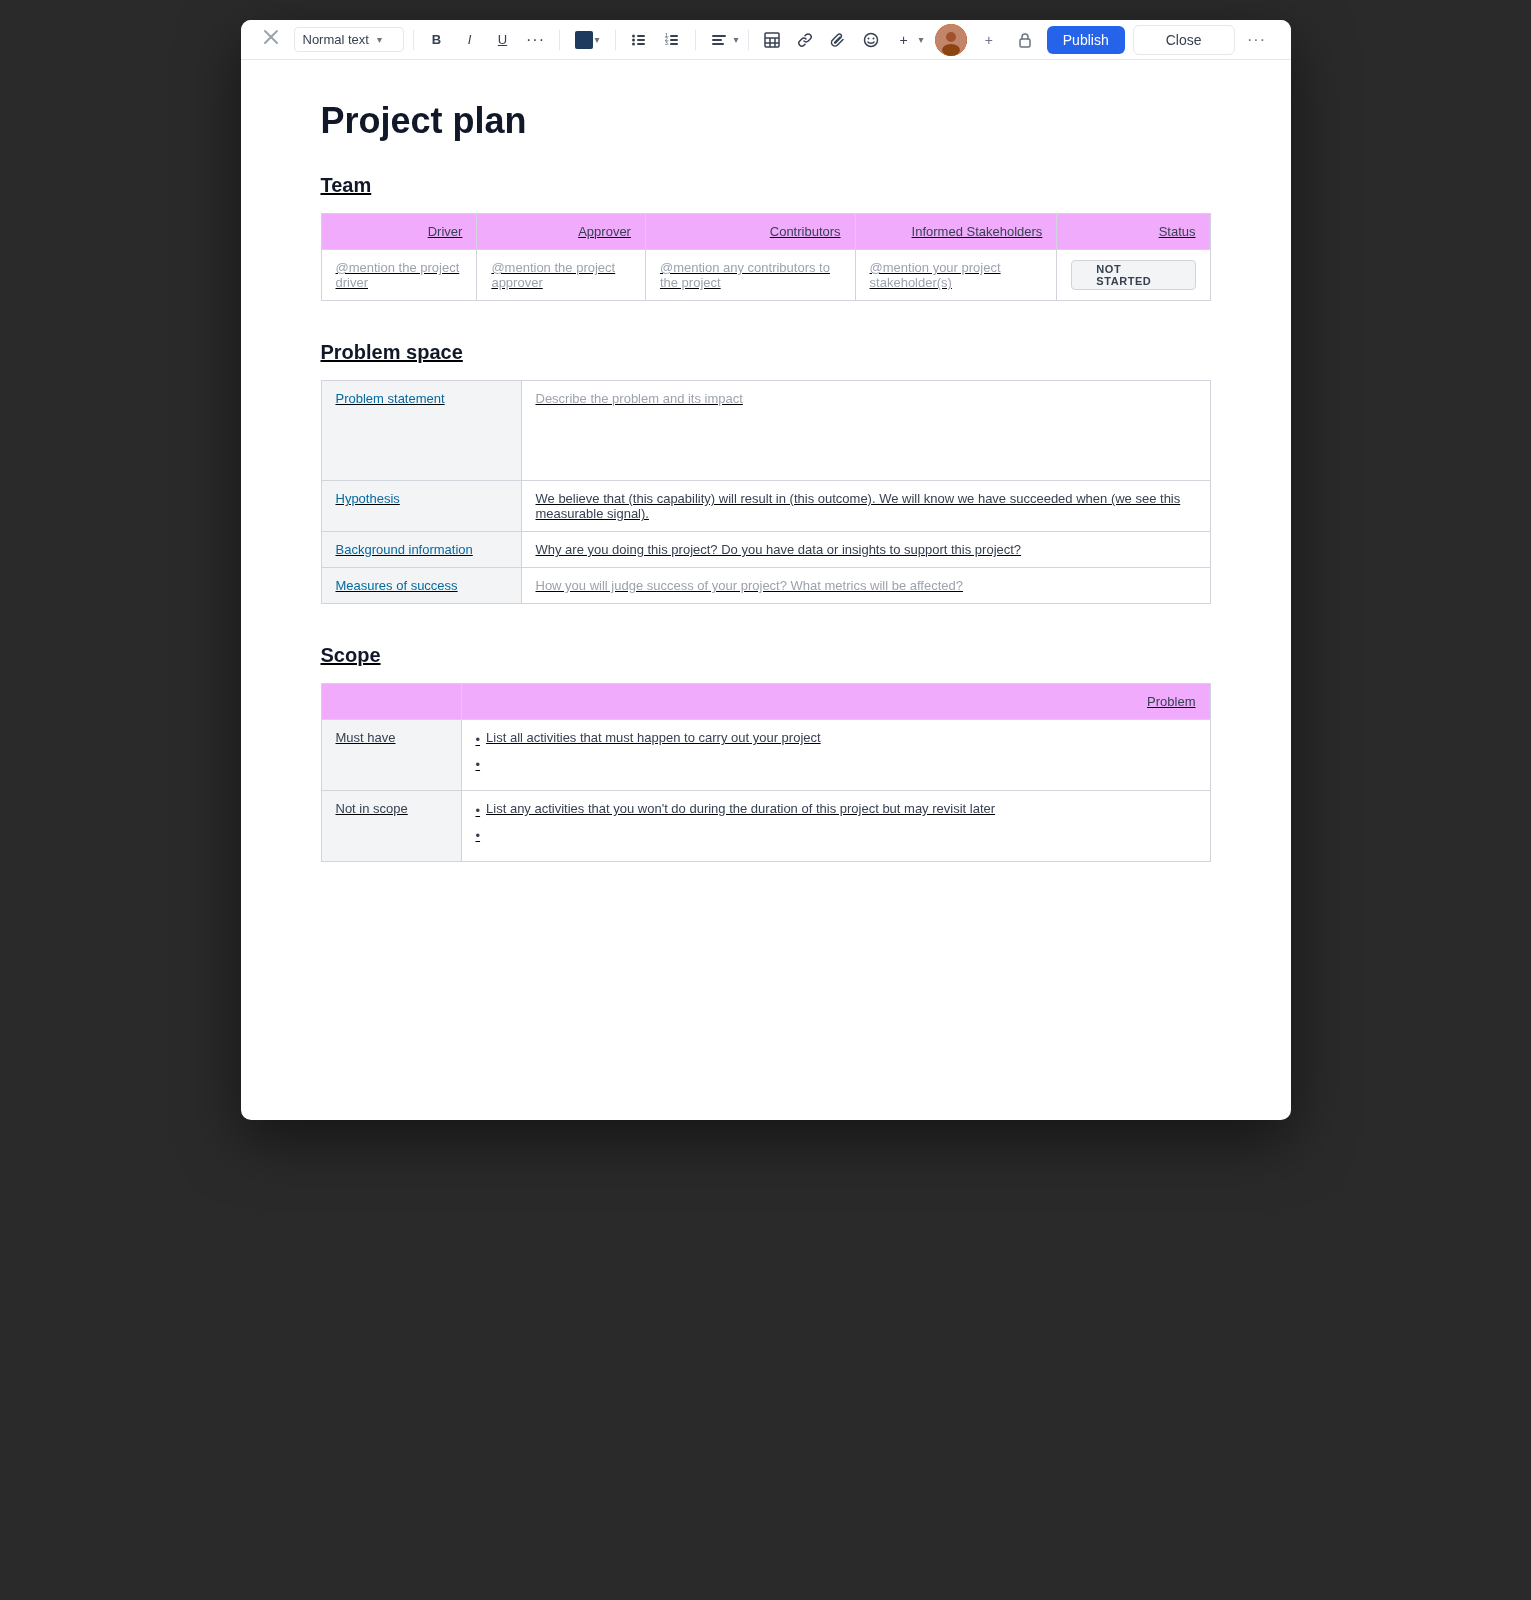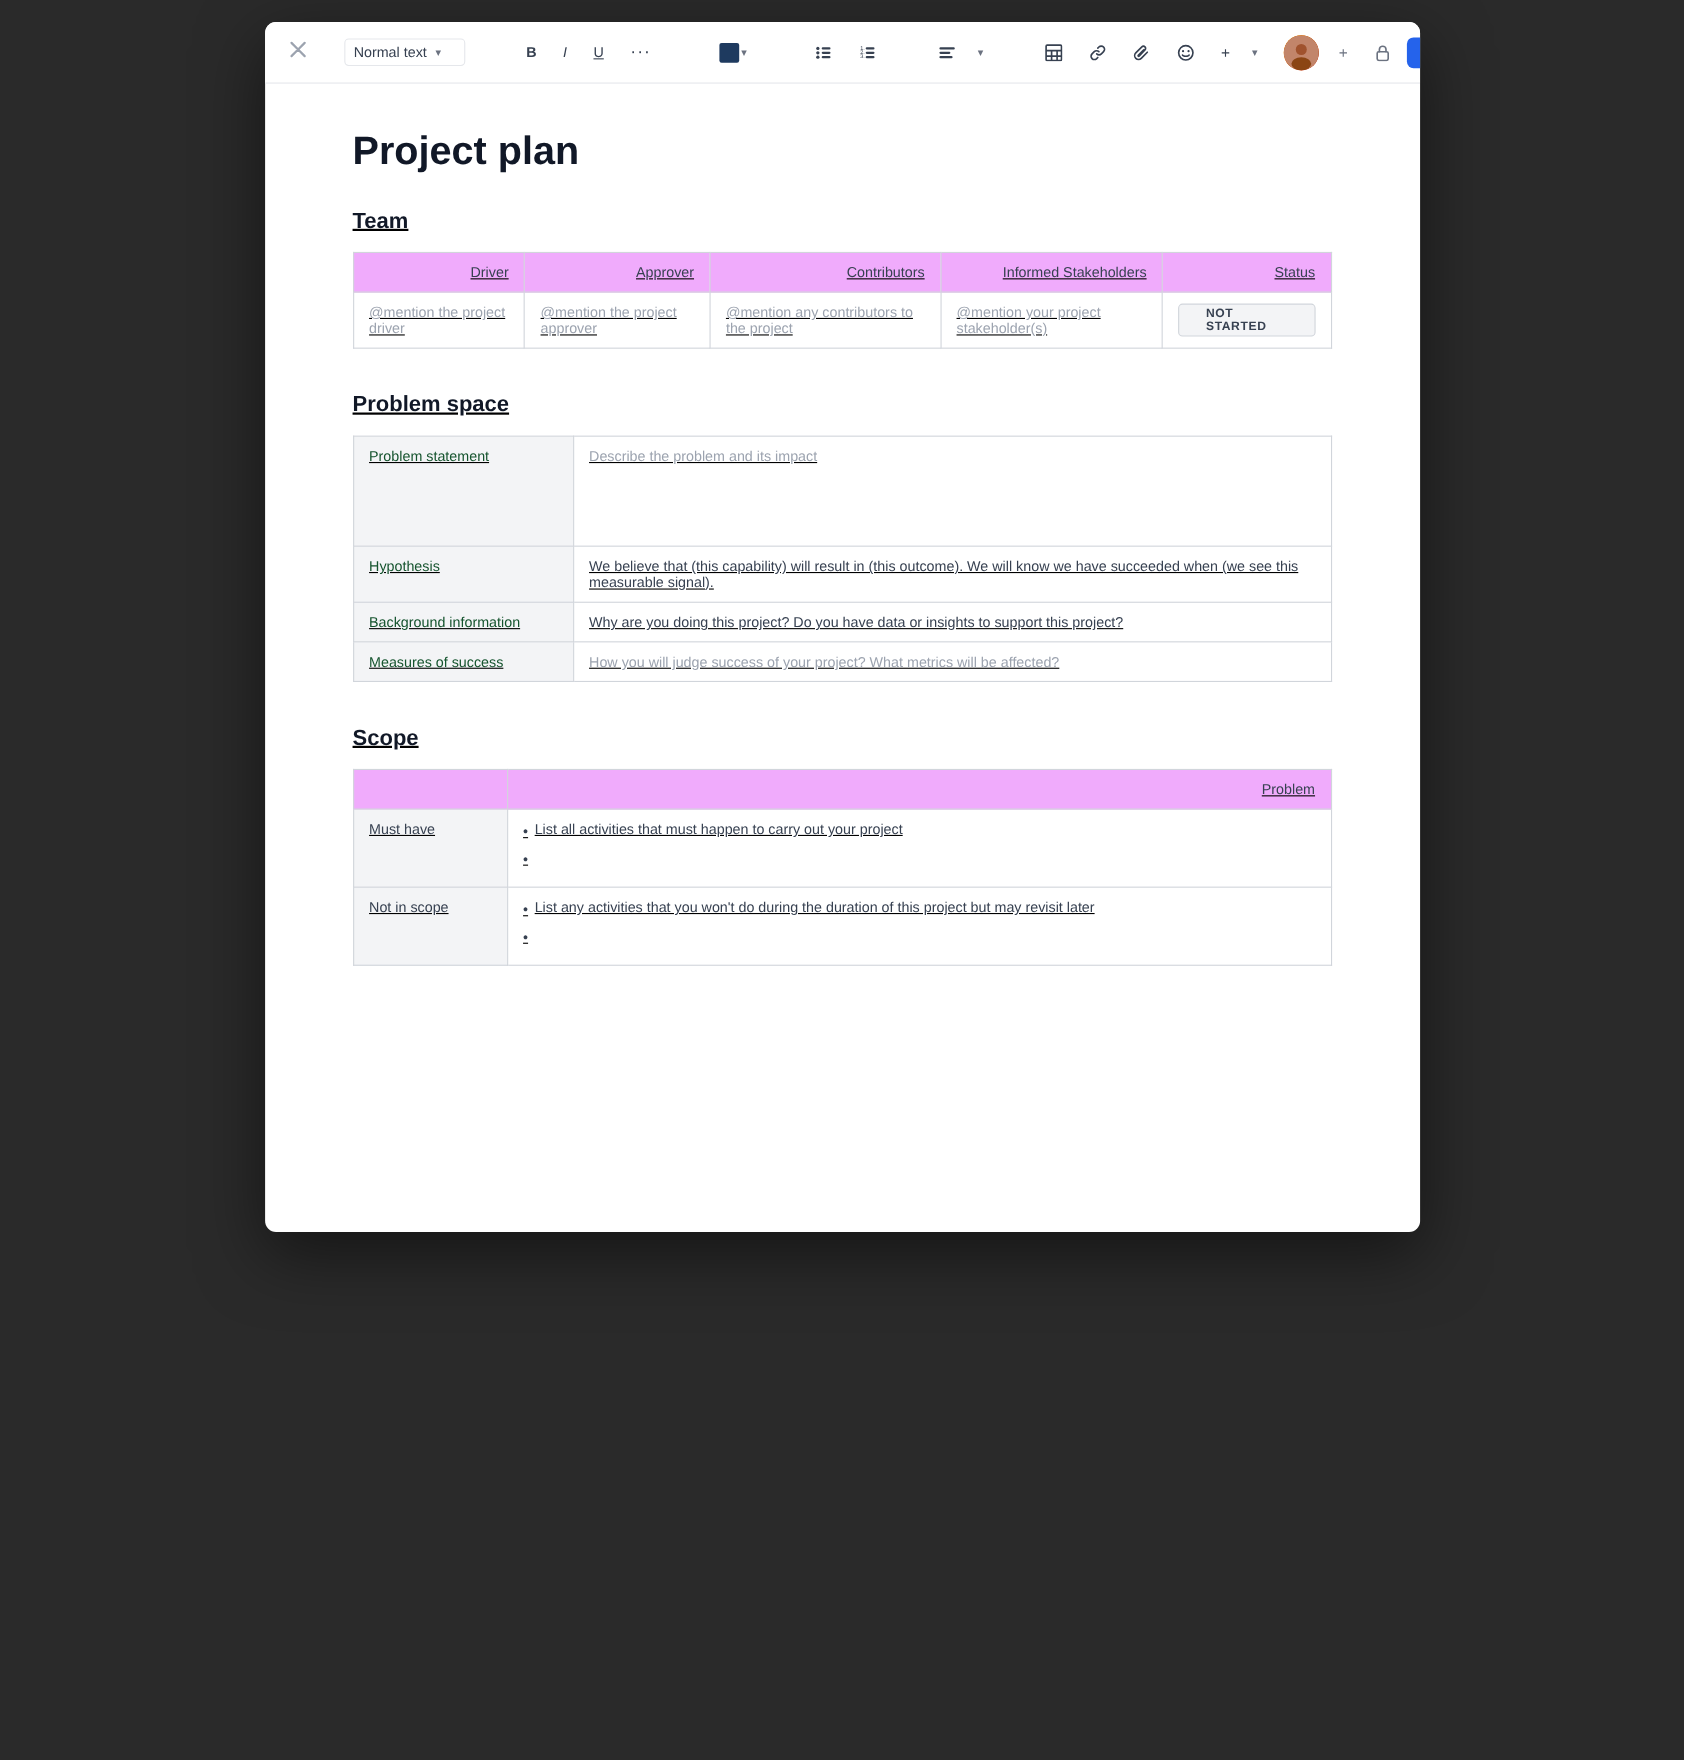--- a/index.html
+++ b/index.html
@@ -18,23 +18,23 @@
       width: 1050px;
       min-height: 1100px;
       box-shadow: 0 20px 60px rgba(0,0,0,0.5);
       overflow: hidden;
     }
     
     .toolbar {
       display: flex;
       align-items: center;
       padding: 0 20px;
-      height: 56px;
+      height: 40px;
       border-bottom: 1px solid #e5e7eb;
-      gap: 24px;
+      gap: 5px;
       background: #fff;
     }
     .toolbar-logo {
       margin-right: 8px;
       color: #9ca3af;
       font-size: 18px;
     }
     .text-style-selector {
       display: flex;
       align-items: center;
@@ -188,21 +188,21 @@
     td {
       padding: 10px 14px;
       border: 1px solid #d1d5db;
       color: #374151;
       font-size: 13px;
       vertical-align: top;
     }
     .row-header {
       background: #f3f4f6;
       font-weight: 500;
-      color: #14532d;
+      color: #0369a1;
       width: 200px;
     }
     .placeholder-text {
       color: #9ca3af;
     }
     .not-started-badge {
       display: inline-block;
       background: #f3f4f6;
       border: 1px solid #d1d5db;
       border-radius: 4px;

